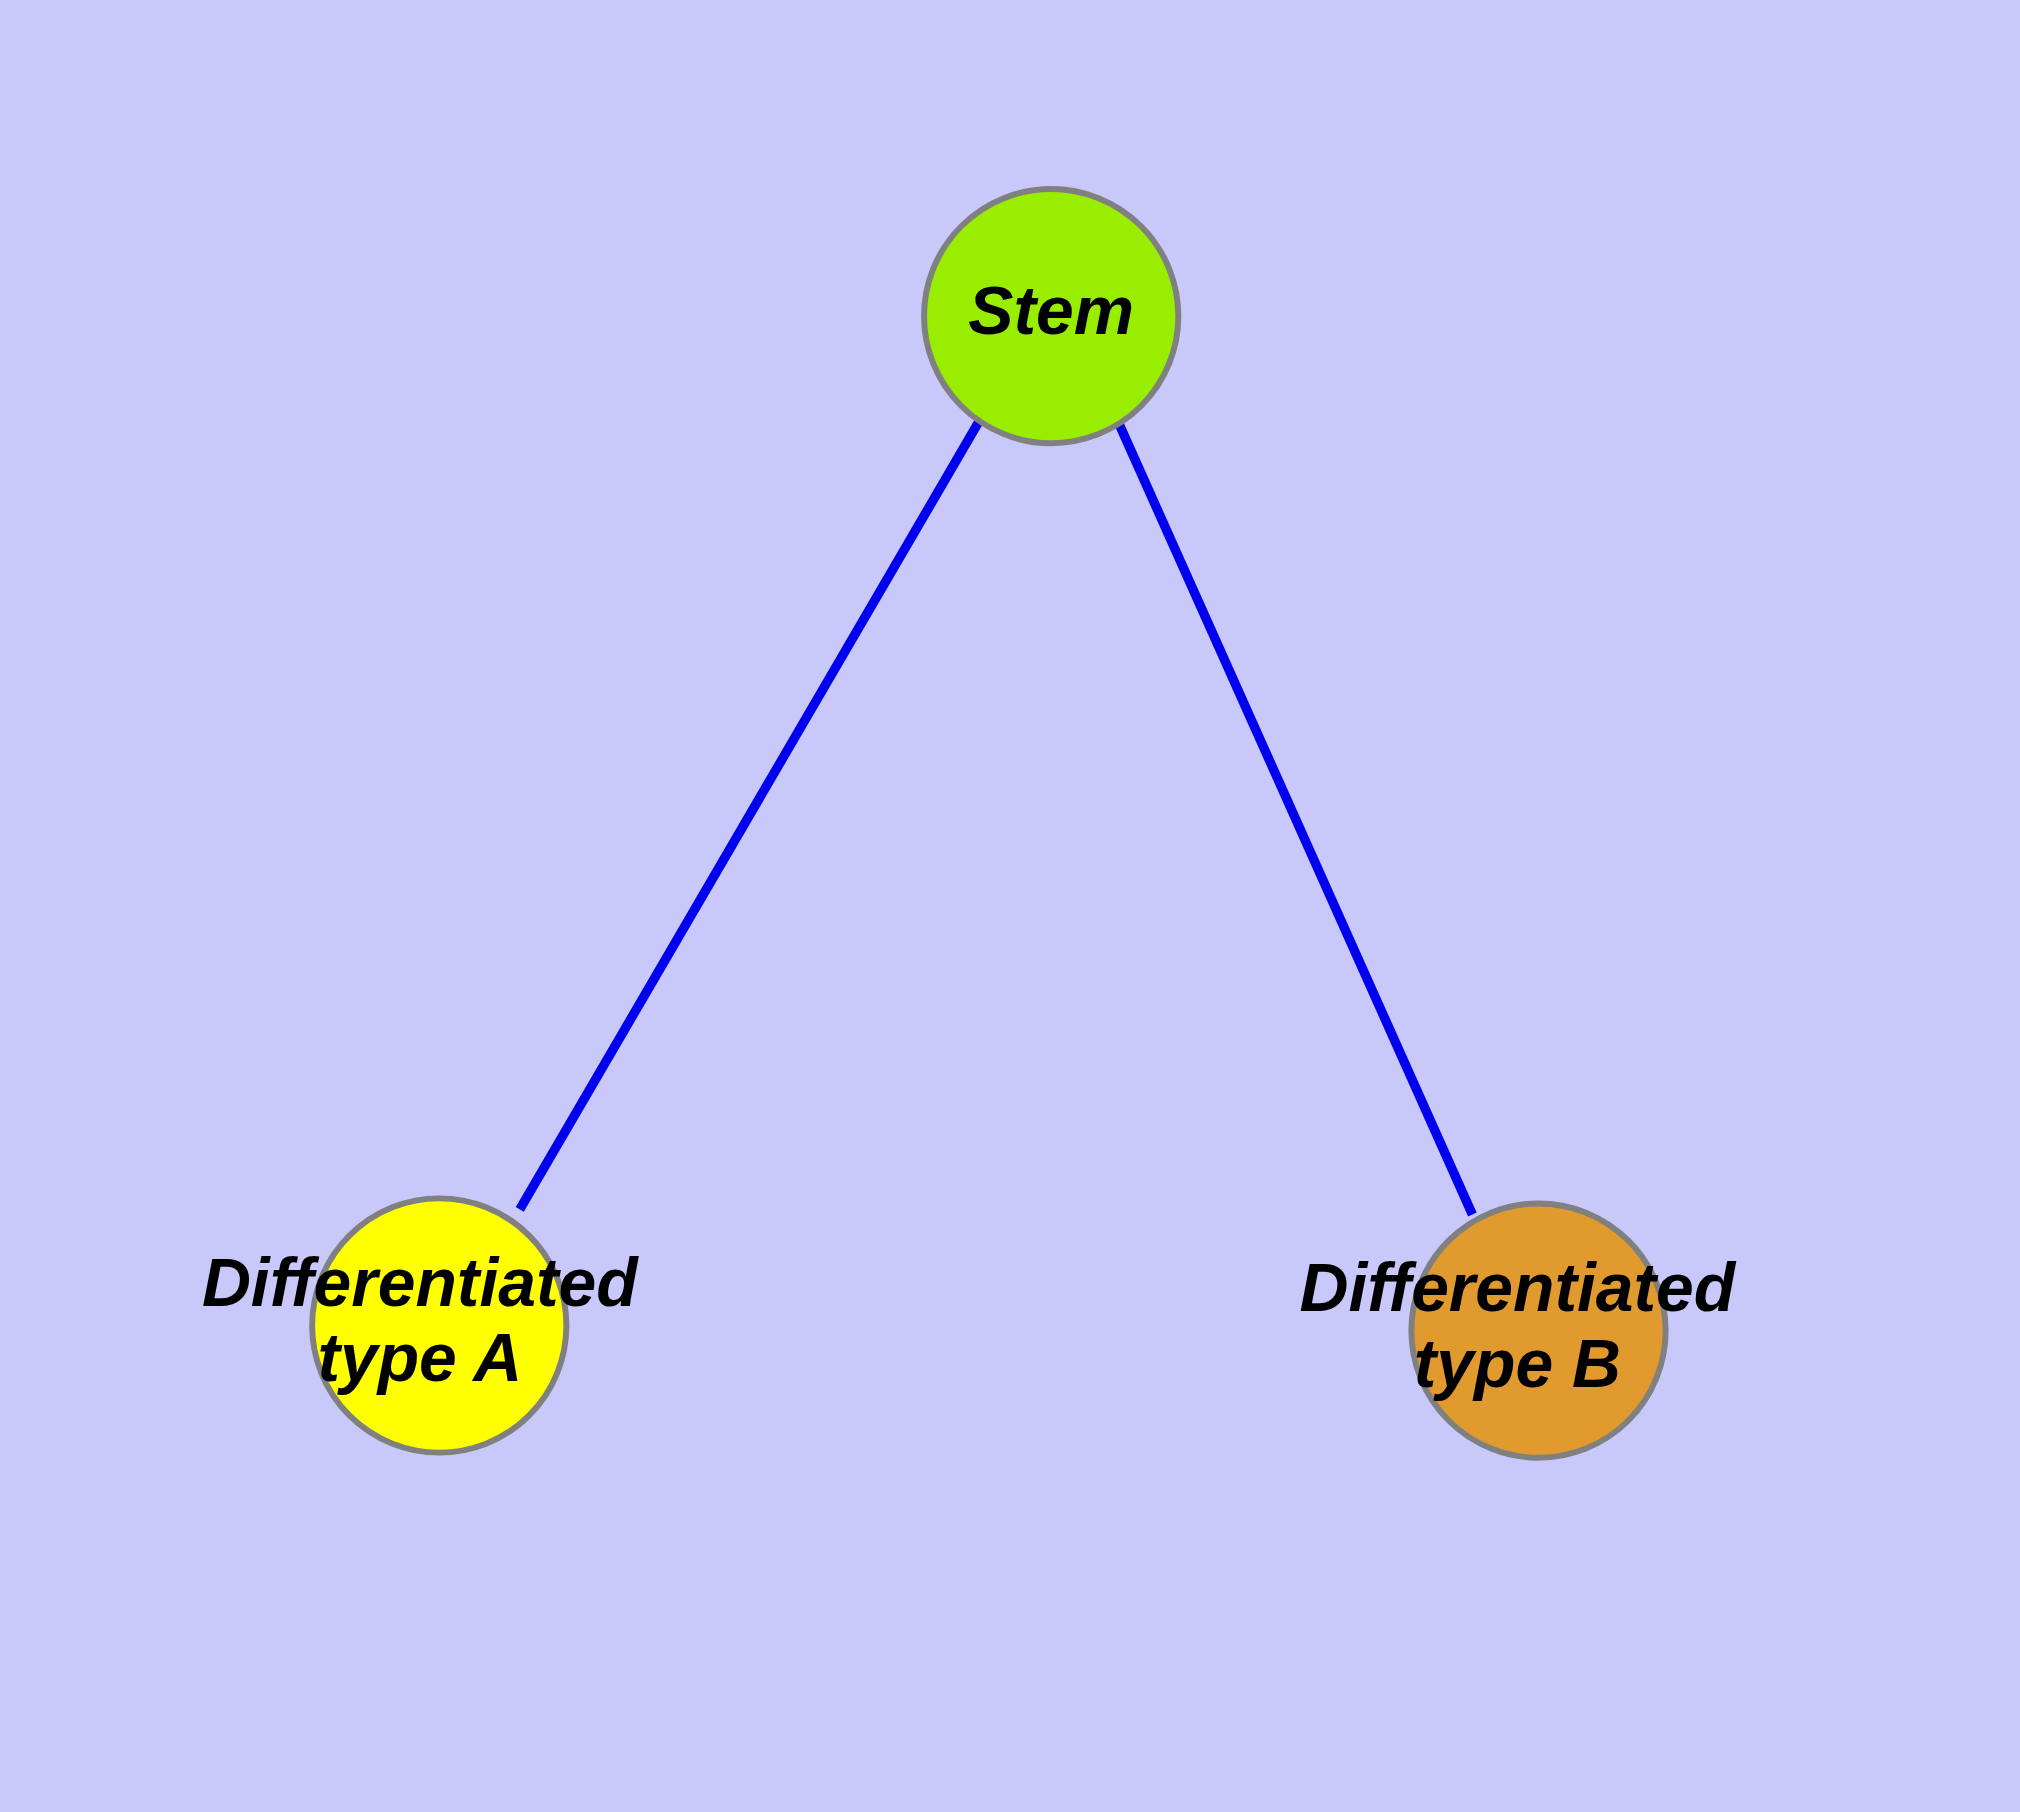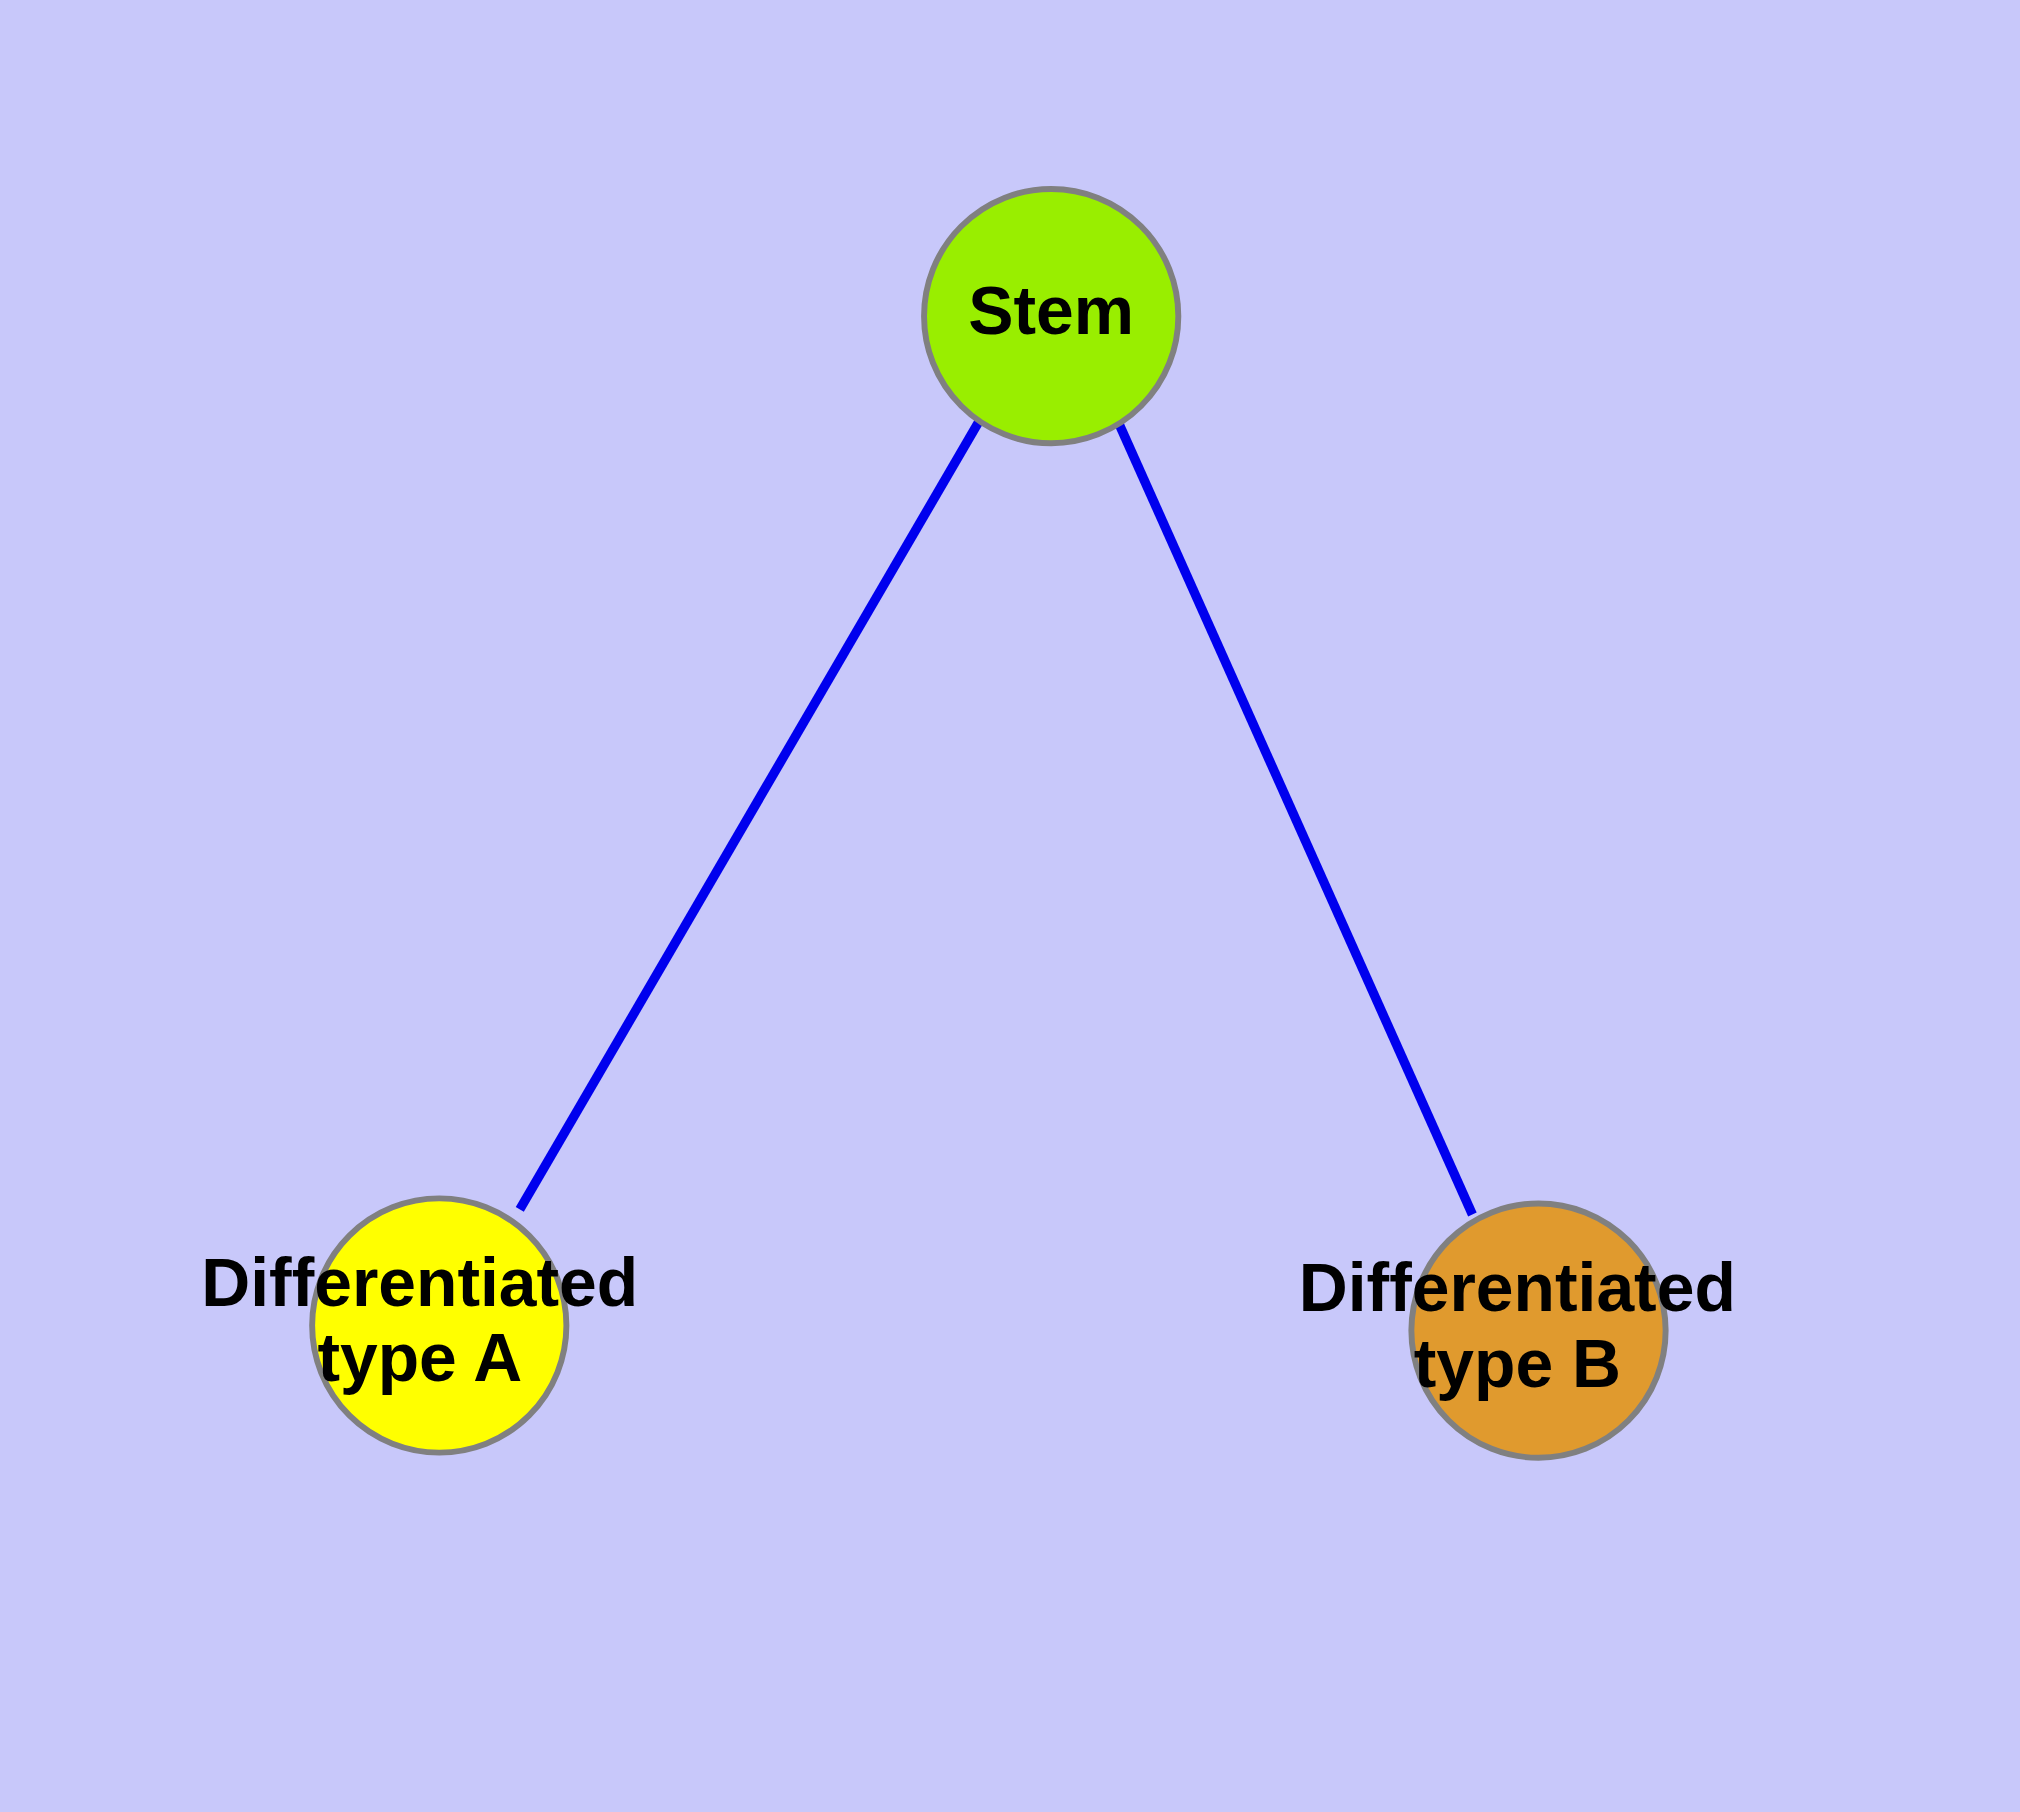--- a/index.html
+++ b/index.html
@@ -38,21 +38,21 @@
     font-size: 80px;
     fill: #000000;
     text-anchor: middle;
     dominant-baseline: middle;
     paint-order: normal;
   }
 </style>
 </head>
 <body>
 
-<div id="canvas" style="width: 2021px; height: 1812px; background: rgb(200, 200, 250);">
+<div id="canvas" style="width: 2021px; height: 1812px; background: rgb(200, 200, 250); font-style: italic;">
   <svg id="graph-svg" viewBox="0 0 2384 2138">
     <g id="edges-layer">
         <line class="edge-line" x1="1155" y1="497" x2="613" y2="1427" stroke="#0000ee" stroke-width="11"></line>
         <line class="edge-line" x1="1320" y1="500" x2="1737" y2="1433" stroke="#0000ee" stroke-width="11"></line>
       </g>
     <g id="nodes-layer">
         <circle class="node-circle" cx="1240" cy="373" r="150" fill="#99ee00" stroke="#808080" stroke-width="7"></circle>
         <circle class="node-circle" cx="518" cy="1564" r="150" fill="#ffff00" stroke="#808080" stroke-width="7"></circle>
         <circle class="node-circle" cx="1815" cy="1570" r="150" fill="#e09a2e" stroke="#808080" stroke-width="7"></circle>
       </g>

